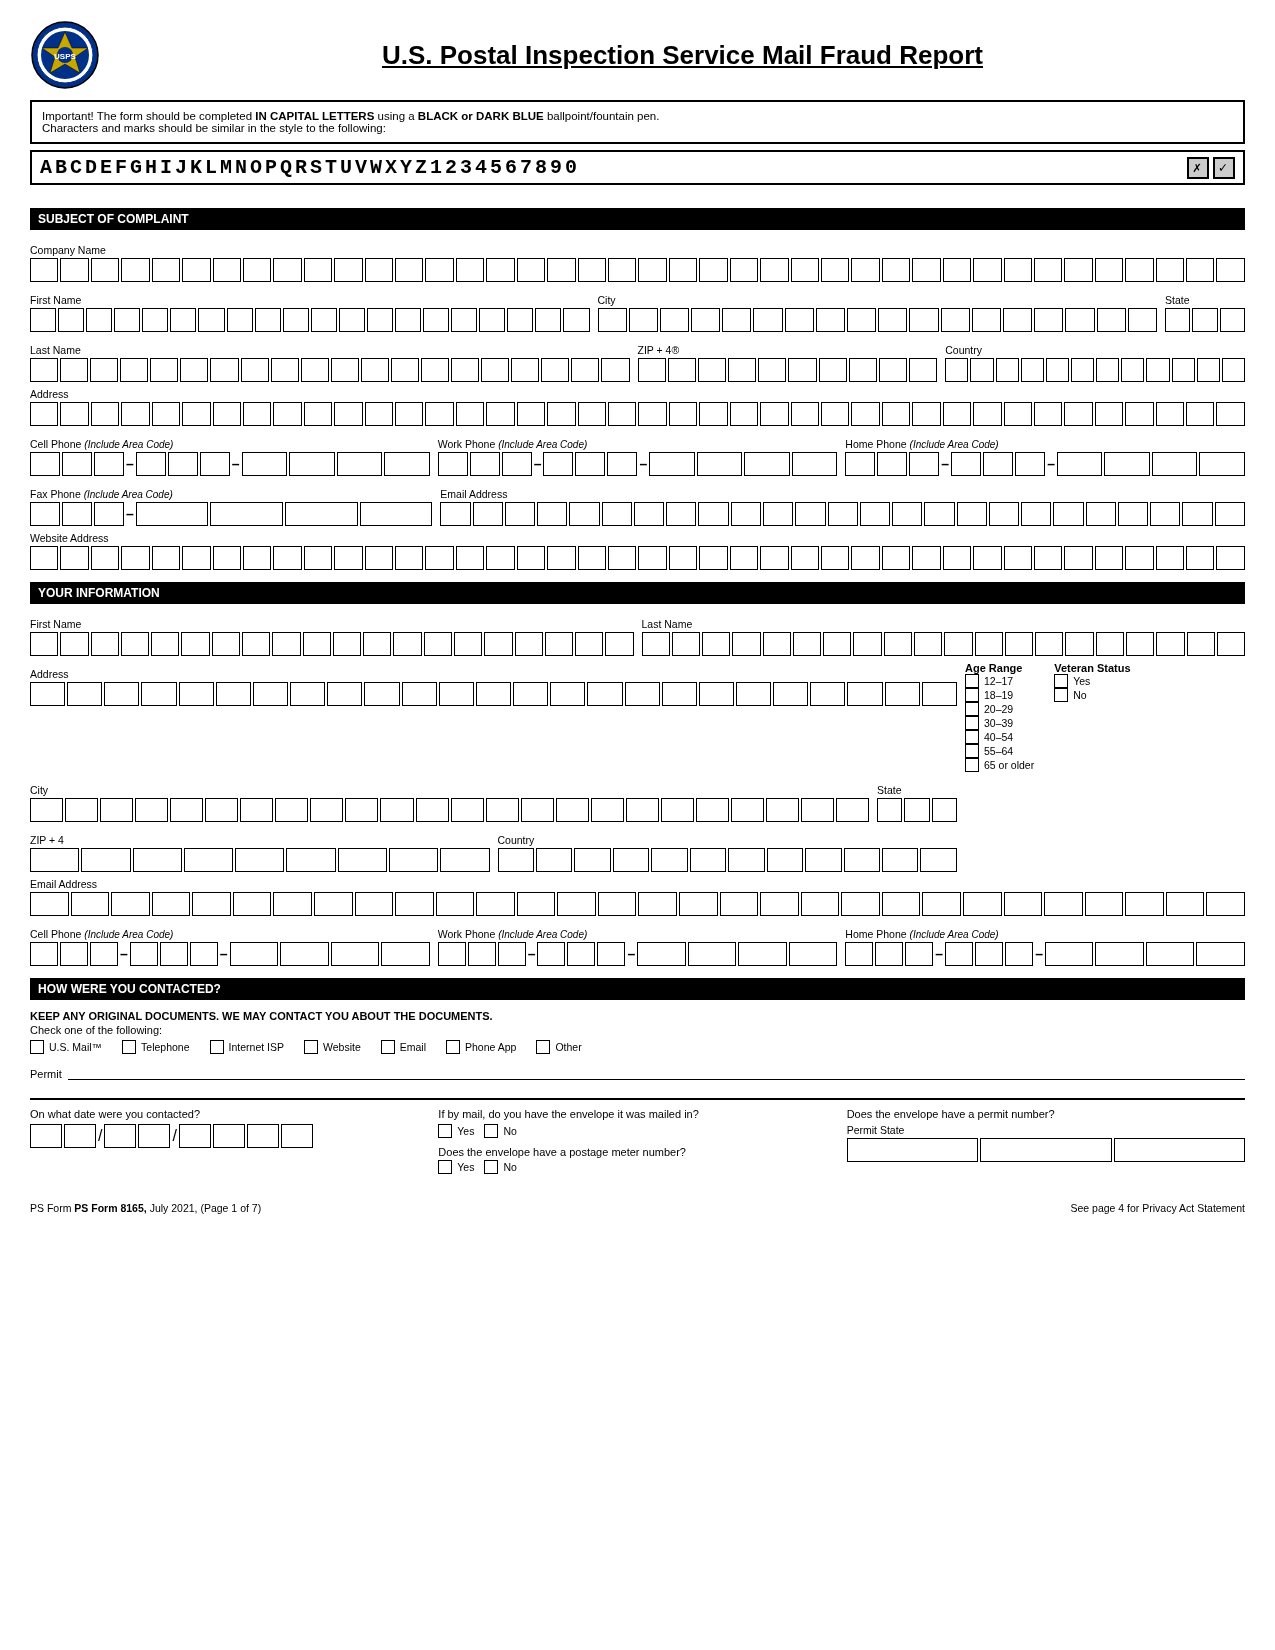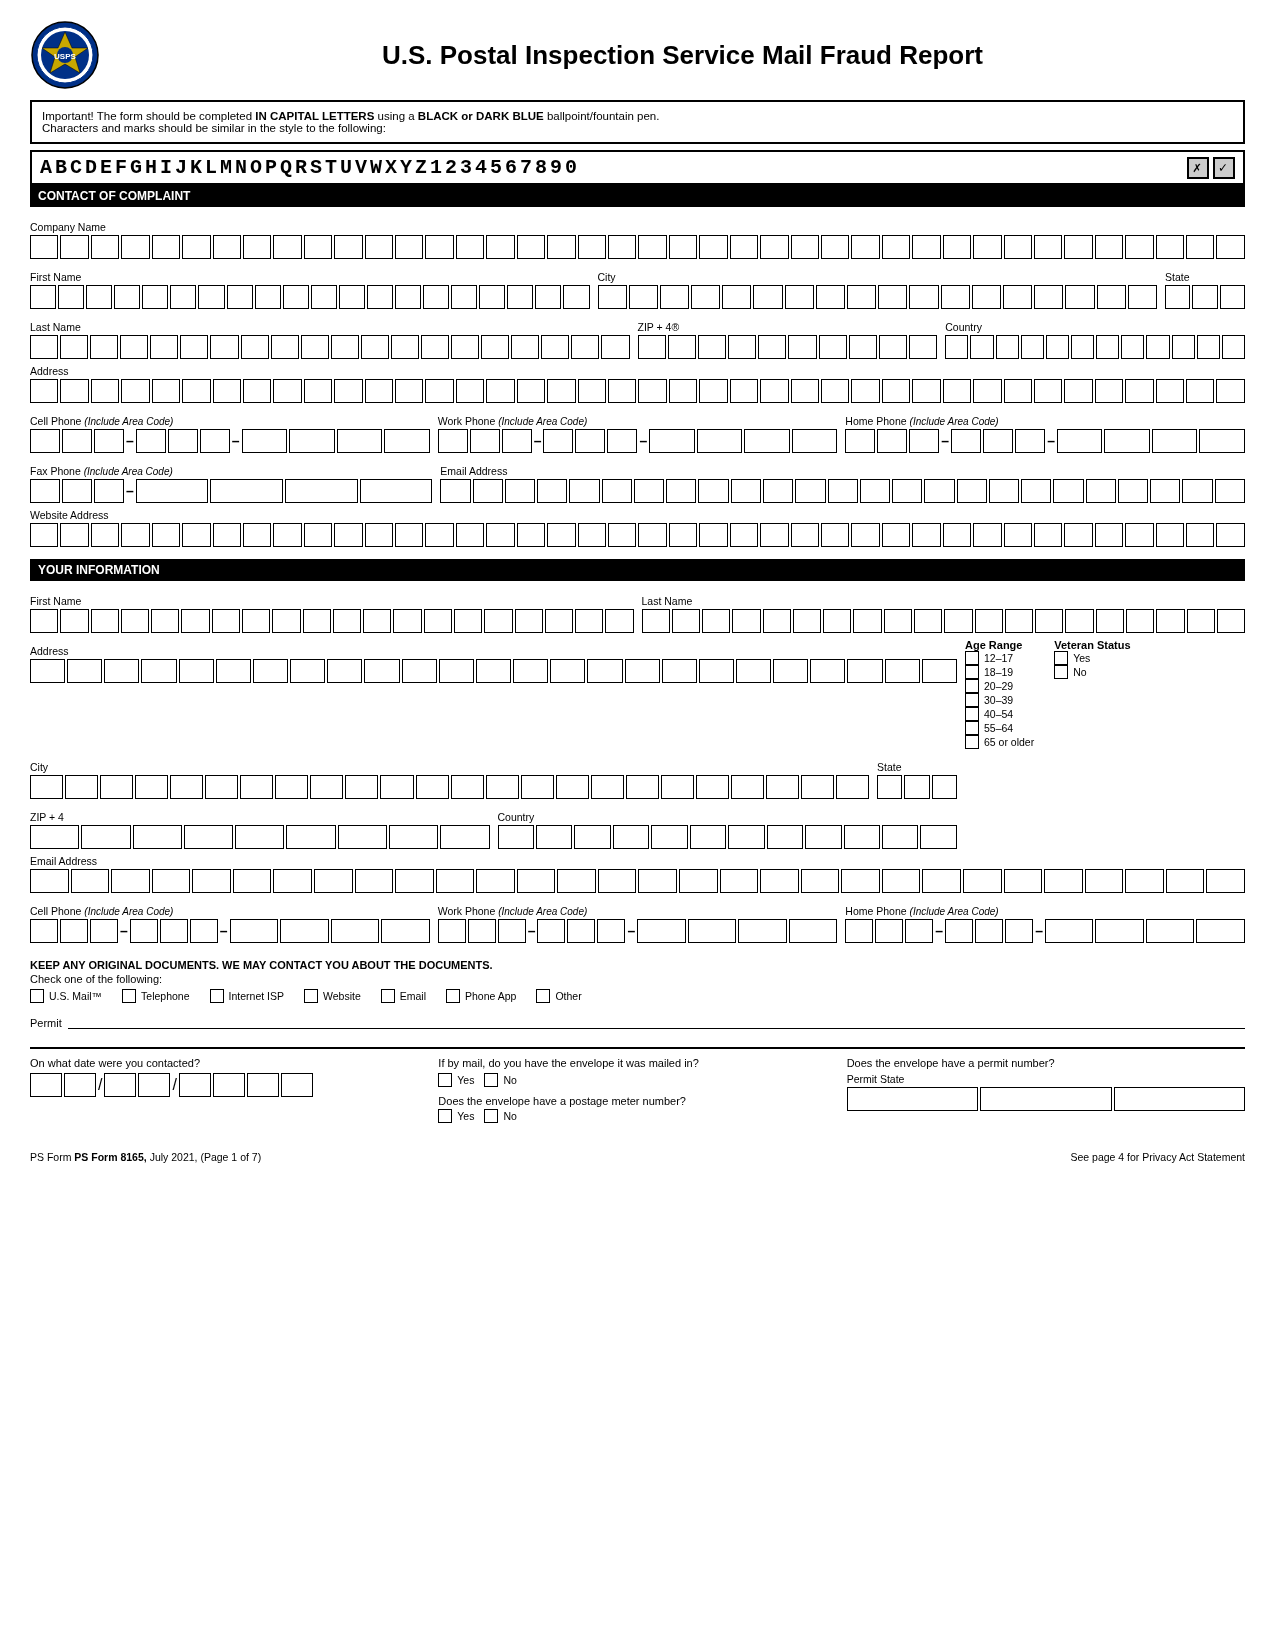--- a/index.html
+++ b/index.html
@@ -10,20 +10,21 @@
       color: #000;
       width: 1275px;
       min-height: 1650px;
       padding: 20px 30px;
     }
 
     .header {
       display: flex;
       align-items: center;
       margin-bottom: 10px;
+      text-decoration: underline;
     }
     .logo {
       width: 70px;
       height: 70px;
       margin-right: 20px;
       flex-shrink: 0;
     }
     .header-title {
       font-size: 26px;
       font-weight: bold;
@@ -37,21 +38,21 @@
       margin-bottom: 6px;
       font-size: 11.5px;
     }
     .instruction-box strong {
       font-weight: bold;
     }
 
     .alphabet-box {
       border: 2px solid #000;
       padding: 4px 8px;
-      margin-bottom: 0;
+      margin-bottom: 23px;
       font-family: 'Courier New', monospace;
       font-size: 19px;
       letter-spacing: 2px;
       font-weight: bold;
       display: flex;
       align-items: center;
     }
     .alphabet-text {
       flex: 1;
     }
@@ -154,21 +155,21 @@
 
 <div class="alphabet-box">
   <span class="alphabet-text" style="letter-spacing:3px; font-family:'Courier New',monospace; font-size:20px; font-weight:bold;">ABCDEFGHIJKLMNOPQRSTUVWXYZ1234567890</span>
   <div class="checkboxes-sample">
     <div class="checkbox-sample checked">✗</div>
     <div class="checkbox-sample checked">✓</div>
   </div>
 </div>
 
 <div>
-  <div class="section-header">CONTACT OF COMPLAINT</div>
+  <div class="section-header">SUBJECT OF COMPLAINT</div>
 
   <div style="padding: 2px 0;">
 
     <div class="field-label">Company Name</div>
     <div class="char-row-full">
       <div class="single-char" style="flex:1;height:24px;border:1px solid #000;"></div>
       <div class="single-char" style="flex:1;height:24px;border:1px solid #000;"></div>
       <div class="single-char" style="flex:1;height:24px;border:1px solid #000;"></div>
       <div class="single-char" style="flex:1;height:24px;border:1px solid #000;"></div>
       <div class="single-char" style="flex:1;height:24px;border:1px solid #000;"></div>
@@ -814,20 +815,21 @@
             <div style="flex:1;height:24px;border:1px solid #000;"></div>
             <div style="flex:1;height:24px;border:1px solid #000;"></div>
             <div style="flex:1;height:24px;border:1px solid #000;"></div>
         </div>
       </div>
     </div>
   </div>
 </div>
 
 <div style="margin-top:10px;">
+  <div class="section-header">HOW WERE YOU CONTACTED?</div>
 
   <div style="padding:4px 0;">
     <div style="font-weight:bold;font-size:11px;">KEEP ANY ORIGINAL DOCUMENTS. WE MAY CONTACT YOU ABOUT THE DOCUMENTS.</div>
     <div style="font-size:11px;margin-top:2px;">Check one of the following:</div>
 
     <div class="contact-options">
       <div class="checkbox-item">
         <div class="form-checkbox"></div>
         <span>U.S. Mail™</span>
       </div>

